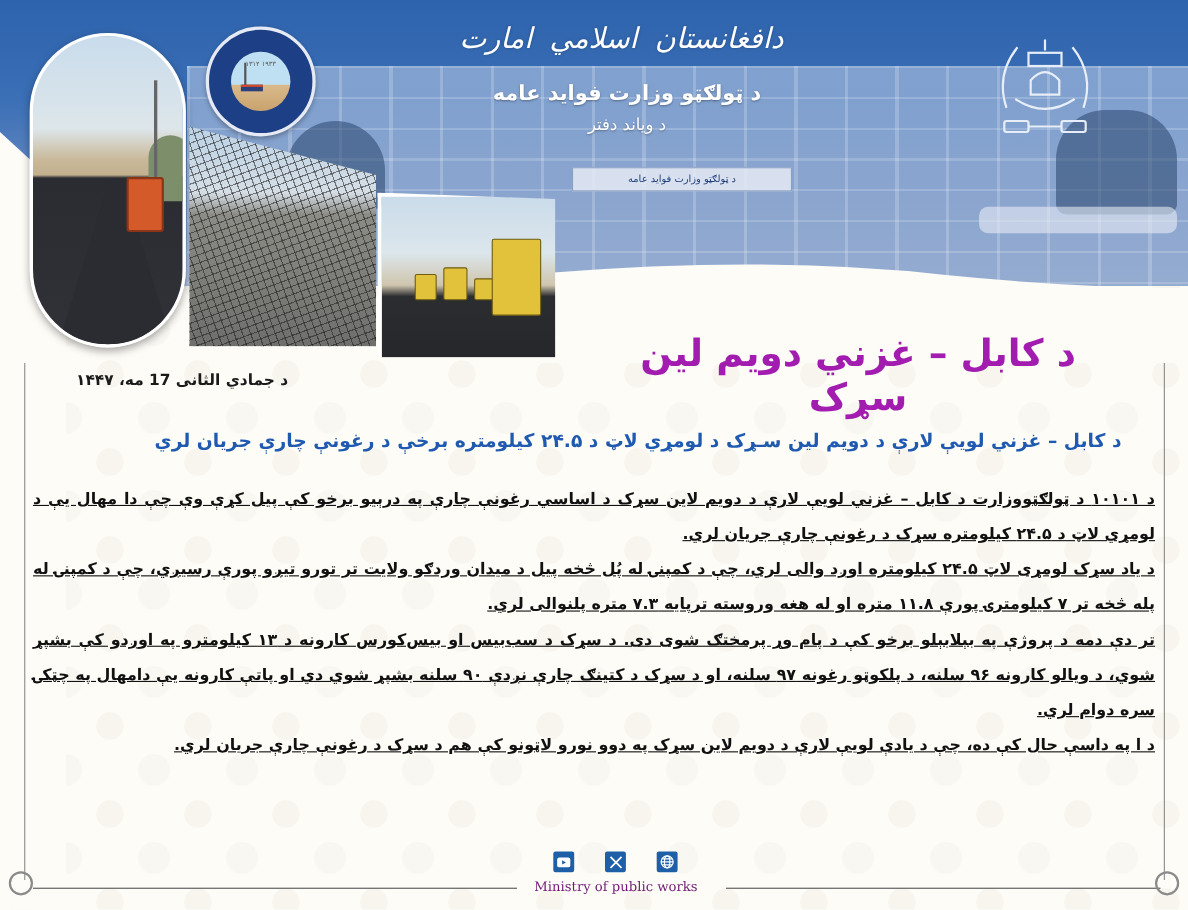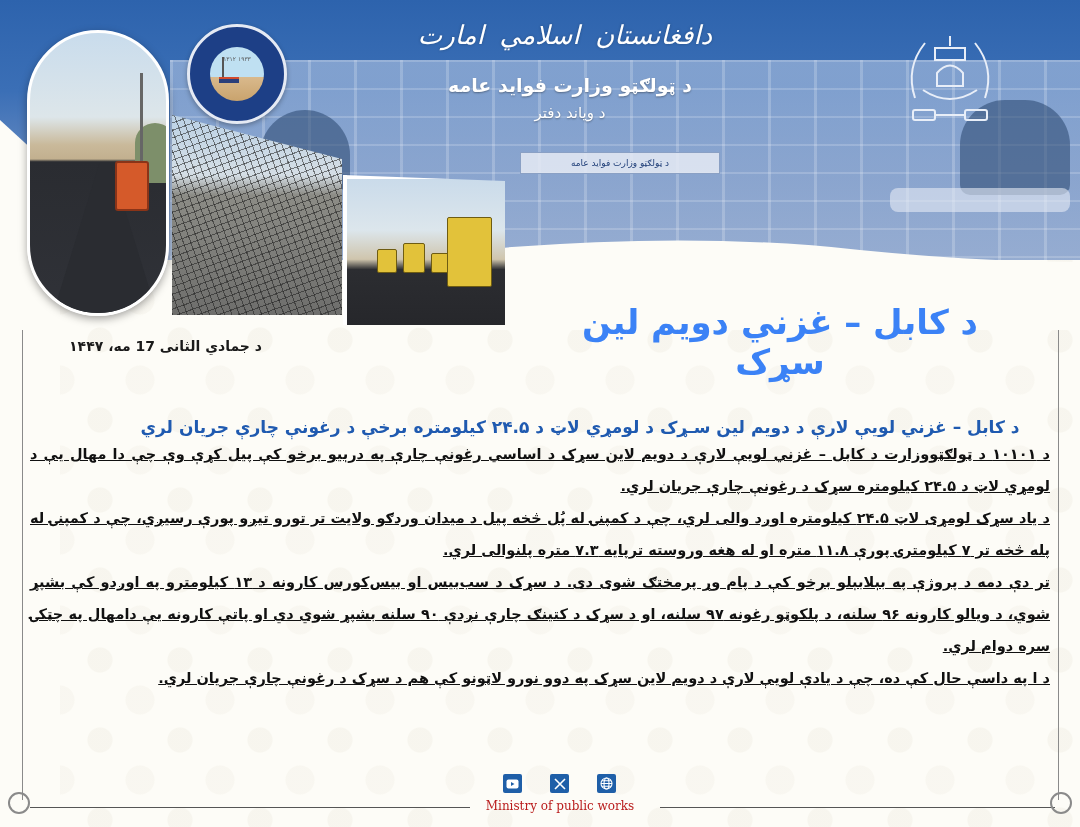--- a/index.html
+++ b/index.html
@@ -108,25 +108,25 @@
 
   
   .date {
     position: absolute; left: 52px; top: 338px; width: 210px; text-align: right; direction: rtl;
     font-weight: bold; font-size: 14px; color: #1a1a1a;
   }
 
   
   .headline {
     position: absolute; left: 560px; top: 302px; width: 440px; text-align: center; direction: rtl;
-    color: #3b82f6; font-weight: bold; font-size: 34px;
+    color: #a21caf; font-weight: bold; font-size: 34px;
   }
   .subheadline {
     position: absolute; left: 100px; top: 391px; width: 960px; text-align: center; direction: rtl;
-    color: #1f5ab0; font-weight: bold; font-size: 17px; margin-top: 26px;
+    color: #1f5ab0; font-weight: bold; font-size: 17px;
   }
 
   
   .body-text {
     position: absolute; left: 30px; top: 438px; width: 1020px; direction: rtl; text-align: justify;
     color: #111; font-weight: bold; font-size: 14.5px; line-height: 32px;
   }
   .body-text p { margin: 0; text-decoration: underline; }
 
   
@@ -137,21 +137,21 @@
   .corner { position: absolute; width: 22px; height: 22px; border: 2px solid #8a8a8a; border-radius: 50%; }
 
   
   .social { position: absolute; left: 503px; top: 774px; display: flex; gap: 28px; }
   .social .ic {
     width: 19px; height: 19px; background: #1f5fa8; border-radius: 2px; display: flex;
     align-items: center; justify-content: center; color: #fff; font-size: 12px;
   }
   .footer-label {
     position: absolute; left: 470px; top: 799px; width: 180px; text-align: center;
-    font-family: "DejaVu Serif", serif; font-size: 12px; color: #b91c1c;
+    font-family: "DejaVu Serif", serif; font-size: 12px; color: #701a75;
   }
 </style>
 </head>
 <body>
 
 <div class="bg-pattern"></div>
 
 <div class="banner">
   <div class="banner-bg"></div>
   <div class="building"></div>

